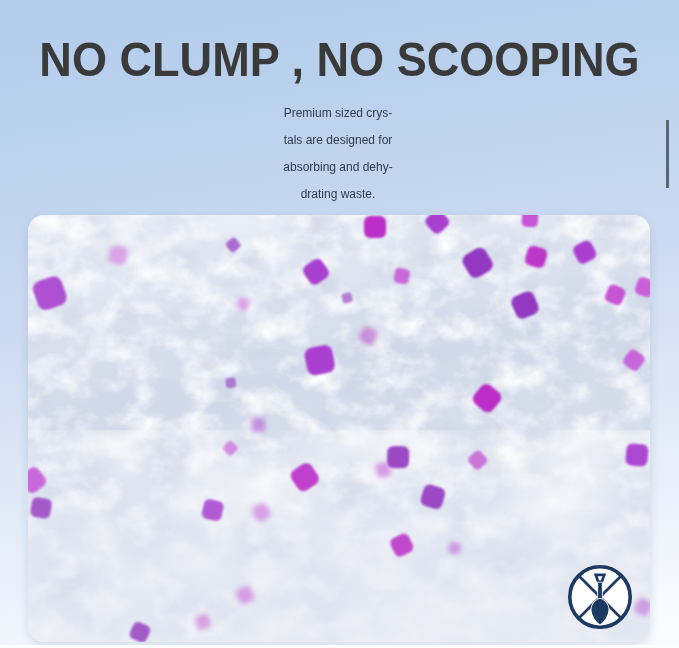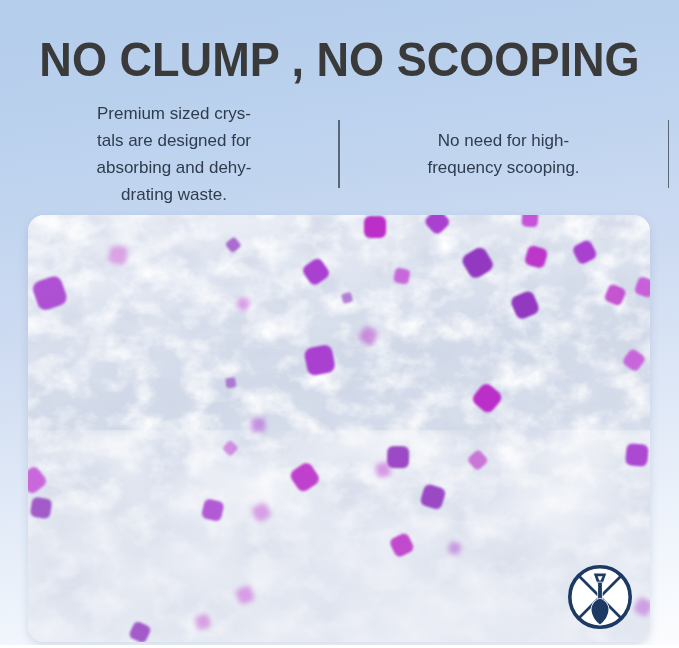--- a/index.html
+++ b/index.html
@@ -26,21 +26,21 @@
   }
   .features{
     position:absolute;
     top:104px;left:10px;right:10px;height:100px;
     display:flex;
     align-items:center;
   }
   .feature{
     flex:1 1 0;
     text-align:center;
-    font-size:17px;
+    font-size:12px;
     line-height:27px;
     color:#2e3c4d;
     white-space:pre-line;
     padding:0 10px;
   }
   .divider{
     flex:none;
     width:1.5px;height:68px;
     background:#47535f;
     opacity:.85;
@@ -71,22 +71,20 @@
 <div class="canvas">
 
   <h1 class="headline">NO CLUMP , NO SCOOPING</h1>
 
   <div class="features">
     <div class="feature">Premium sized crys-
 tals are designed for
 absorbing and dehy-
 drating waste.</div>
     <div class="divider"></div>
-    <div class="feature">No need for high-
-frequency scooping.</div>
     <div class="divider"></div>
   </div>
 
   <div class="photo" role="img" aria-label="Macro photo of translucent white silica gel cat litter crystals dotted with bright purple crystals, blurred toward the bottom">
 
     <svg class="tex" viewBox="0 0 622 427" preserveAspectRatio="none">
       <defs>
         <linearGradient id="baseg" x1="0" y1="0" x2="0.25" y2="1">
           <stop offset="0" stop-color="#eef1f8"></stop>
           <stop offset="0.45" stop-color="#d2dae9"></stop>

